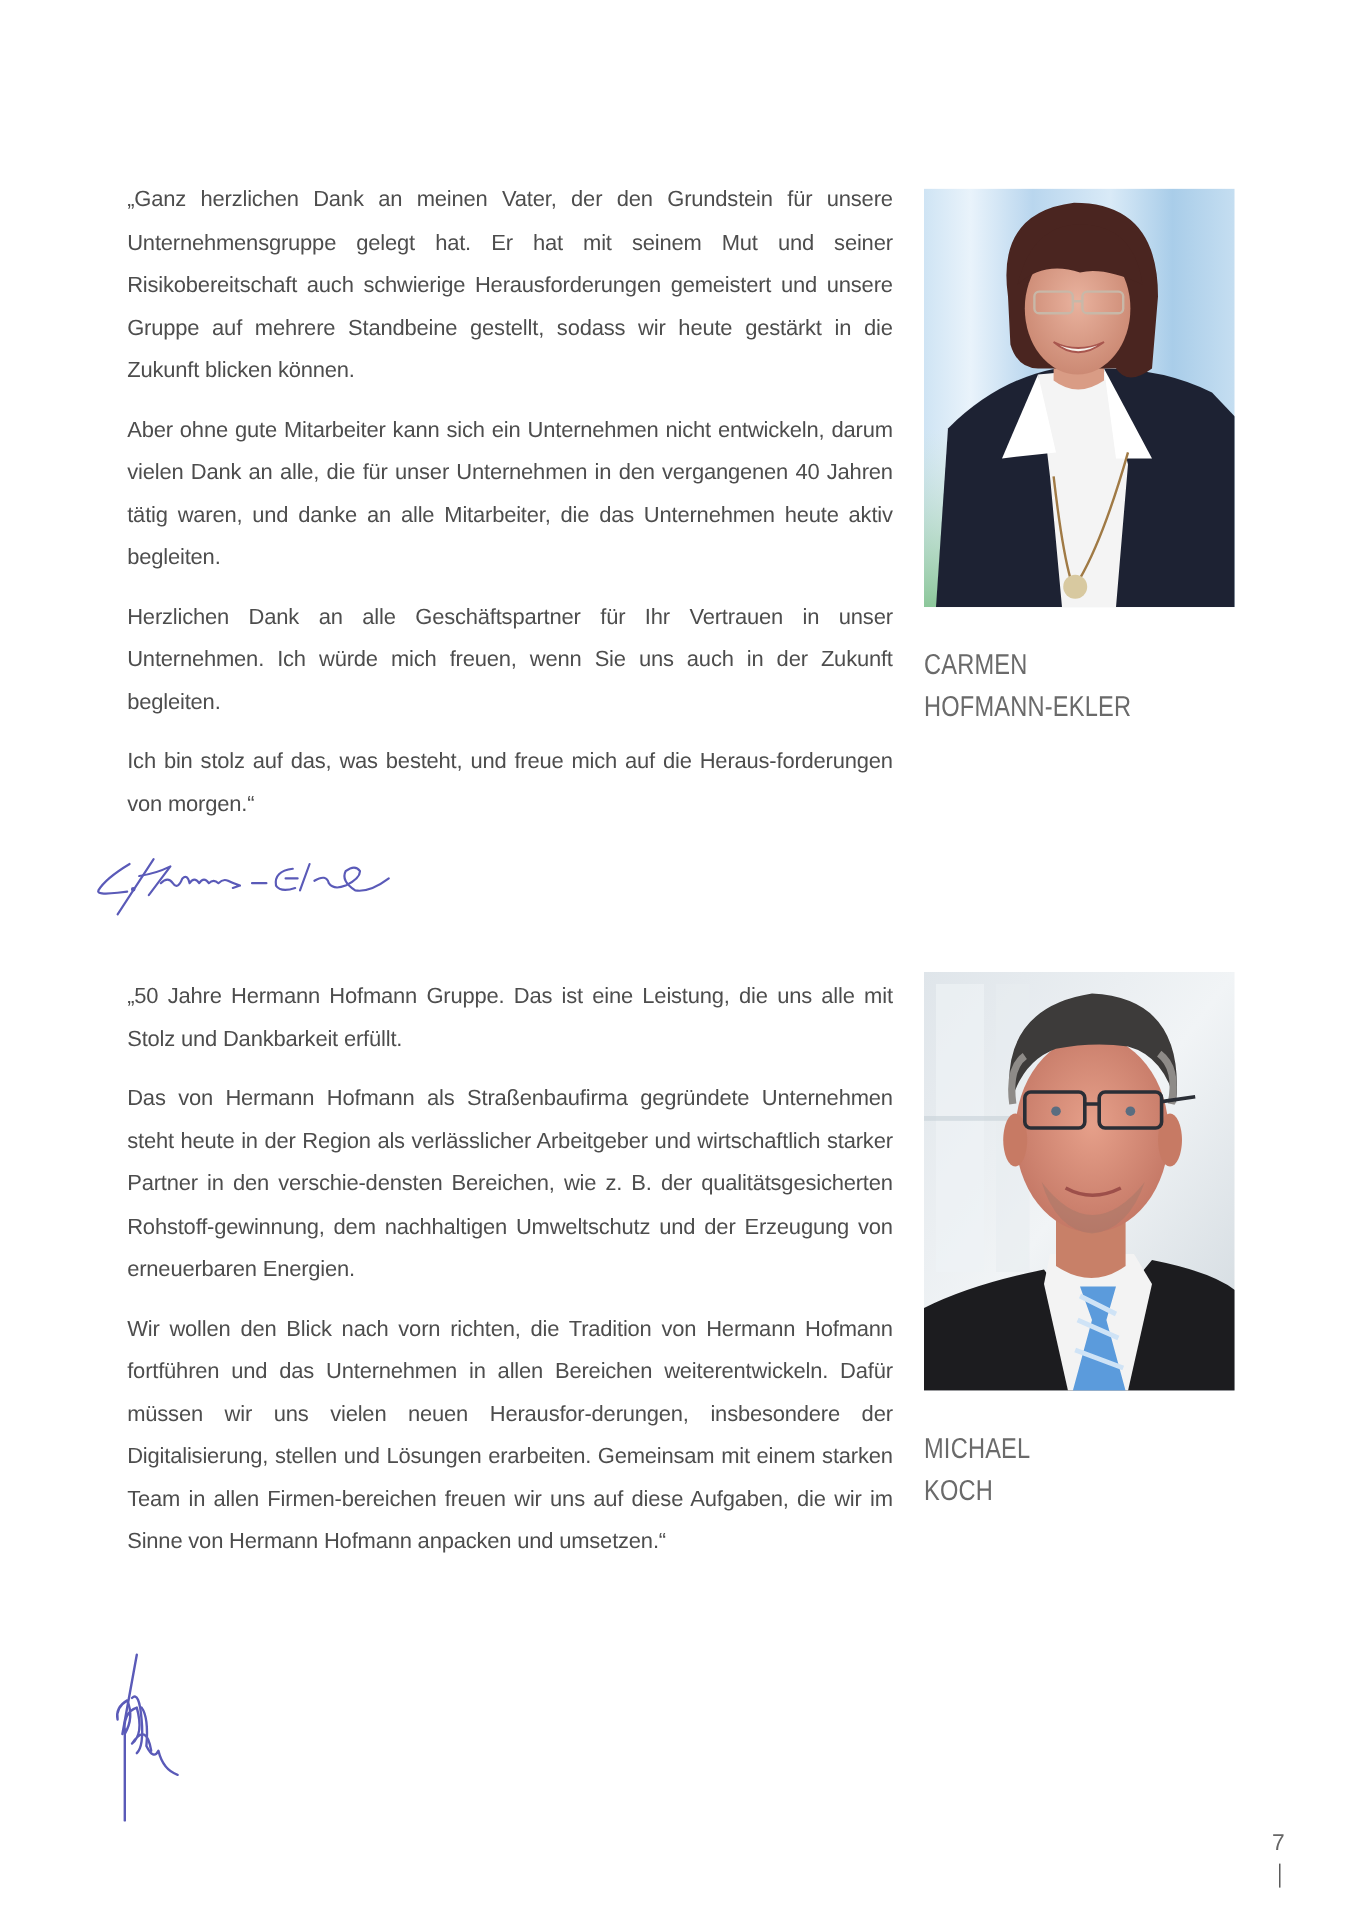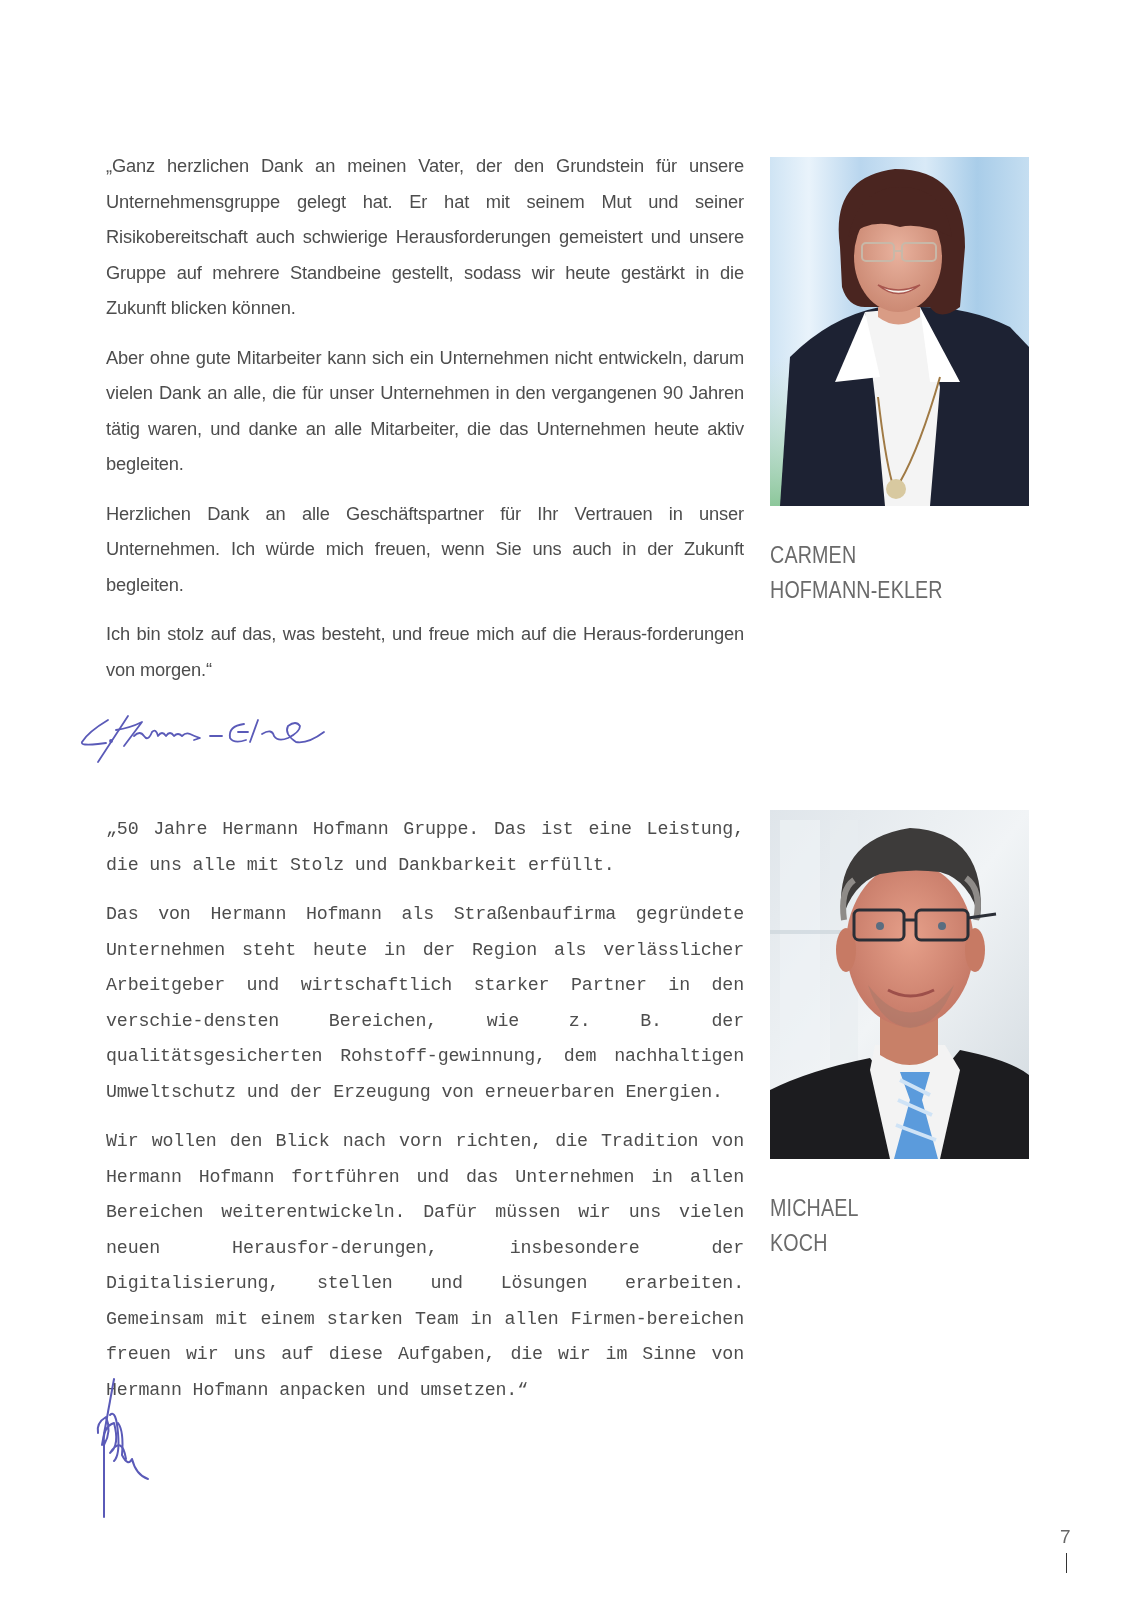--- a/index.html
+++ b/index.html
@@ -26,21 +26,21 @@
       font-size: 18.3px;
       line-height: 35.5px;
       text-align: justify;
       letter-spacing: -0.15px;
       font-weight: normal;
       color: #4d4d4d;
       hyphens: manual;
     }
 
     #section-1 { top: 148px; }
-    #section-2 { top: 812px; font-family: Liberation Mono, monospace; }
+    #section-2 { top: 812px; }
 
     .photo {
       position: absolute;
       left: 770px;
       width: 259px;
       height: 349px;
       overflow: hidden;
     }
     #photo-1 { top: 157px; }
     #photo-2 { top: 810px; }
@@ -82,21 +82,21 @@
       width: 1px;
       height: 20px;
       background: #333;
     }
   </style>
 </head>
 <body>
 
 <div class="text-col" id="section-1">
   <p>„Ganz herzlichen Dank an meinen Vater, der den Grundstein für unsere Unternehmensgruppe gelegt hat. Er hat mit seinem Mut und seiner Risikobereitschaft auch schwierige Herausforderungen gemeistert und unsere Gruppe auf mehrere Standbeine gestellt, sodass wir heute gestärkt in die Zukunft blicken können.</p>
-  <p>Aber ohne gute Mitarbeiter kann sich ein Unternehmen nicht entwickeln, darum vielen Dank an alle, die für unser Unternehmen in den vergangenen 90 Jahren tätig waren, und danke an alle Mitarbeiter, die das Unternehmen heute aktiv begleiten.</p>
+  <p>Aber ohne gute Mitarbeiter kann sich ein Unternehmen nicht entwickeln, darum vielen Dank an alle, die für unser Unternehmen in den vergangenen 40 Jahren tätig waren, und danke an alle Mitarbeiter, die das Unternehmen heute aktiv begleiten.</p>
   <p>Herzlichen Dank an alle Geschäftspartner für Ihr Vertrauen in unser Unternehmen. Ich würde mich freuen, wenn Sie uns auch in der Zukunft begleiten.</p>
   <p>Ich bin stolz auf das, was besteht, und freue mich auf die Heraus-forderungen von morgen.“</p>
 </div>
 
 <div class="photo" id="photo-1" role="img" aria-label="Portrait of Carmen Hofmann-Ekler">
   <svg width="259" height="349" viewBox="0 0 259 349" xmlns="http://www.w3.org/2000/svg">
     <defs>
       <linearGradient id="bg1" x1="0" y1="0" x2="1" y2="0">
         <stop offset="0" stop-color="#cfe4f4"></stop>
         <stop offset="0.15" stop-color="#e9f3fb"></stop>

